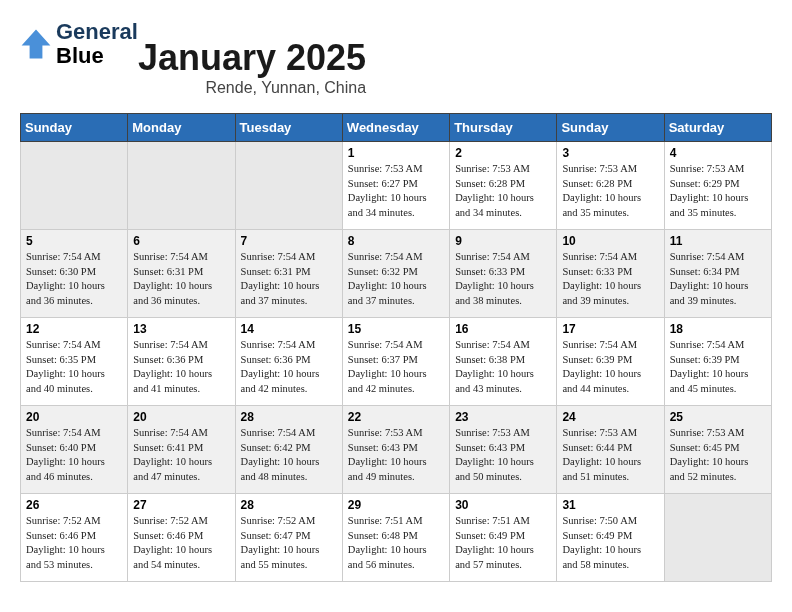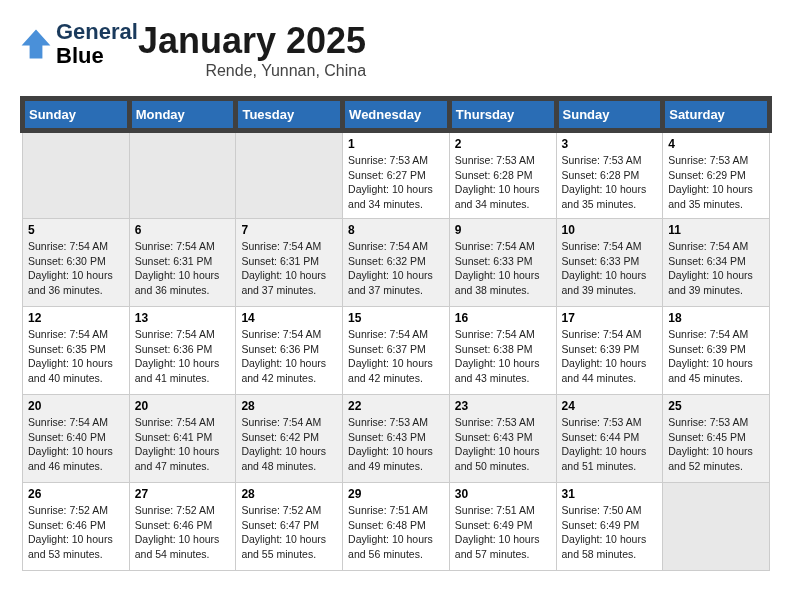--- a/index.html
+++ b/index.html
@@ -29,20 +29,21 @@
     .logo-text span {
       color: #000000;
     }
     .logo-icon {
       width: 32px;
       height: 32px;
       margin-right: 4px;
     }
     .title-block {
       text-align: right;
+      margin-top: 17px;
     }
     .main-title {
       font-size: 36px;
       font-weight: bold;
       color: #1a1a1a;
     }
     .subtitle {
       font-size: 16px;
       color: #444;
     }
@@ -51,21 +52,21 @@
       border-collapse: collapse;
       font-size: 11px;
     }
     thead tr th {
       background-color: #2a6db5;
       color: #fff;
       padding: 6px 4px;
       text-align: left;
       font-size: 13px;
       font-weight: bold;
-      border: 5px solid #404040;
+      border: 1px solid #404040;
     }
     tbody tr td {
       border: 1px solid #ccc;
       padding: 4px 5px;
       vertical-align: top;
       min-height: 80px;
       height: 88px;
     }
     tbody tr:nth-child(odd) td {
       background-color: #fff;
@@ -75,20 +76,21 @@
     }
     .day-num {
       font-weight: bold;
       font-size: 12px;
       margin-bottom: 2px;
     }
     .day-info {
       font-size: 10.5px;
       color: #222;
       line-height: 1.4;
+      font-family: Liberation Serif, serif;
     }
     .empty-cell {
       background-color: #e8e8e8 !important;
     }
   </style>
 </head>
 <body>
 
 <div class="header">
   <div class="logo">

